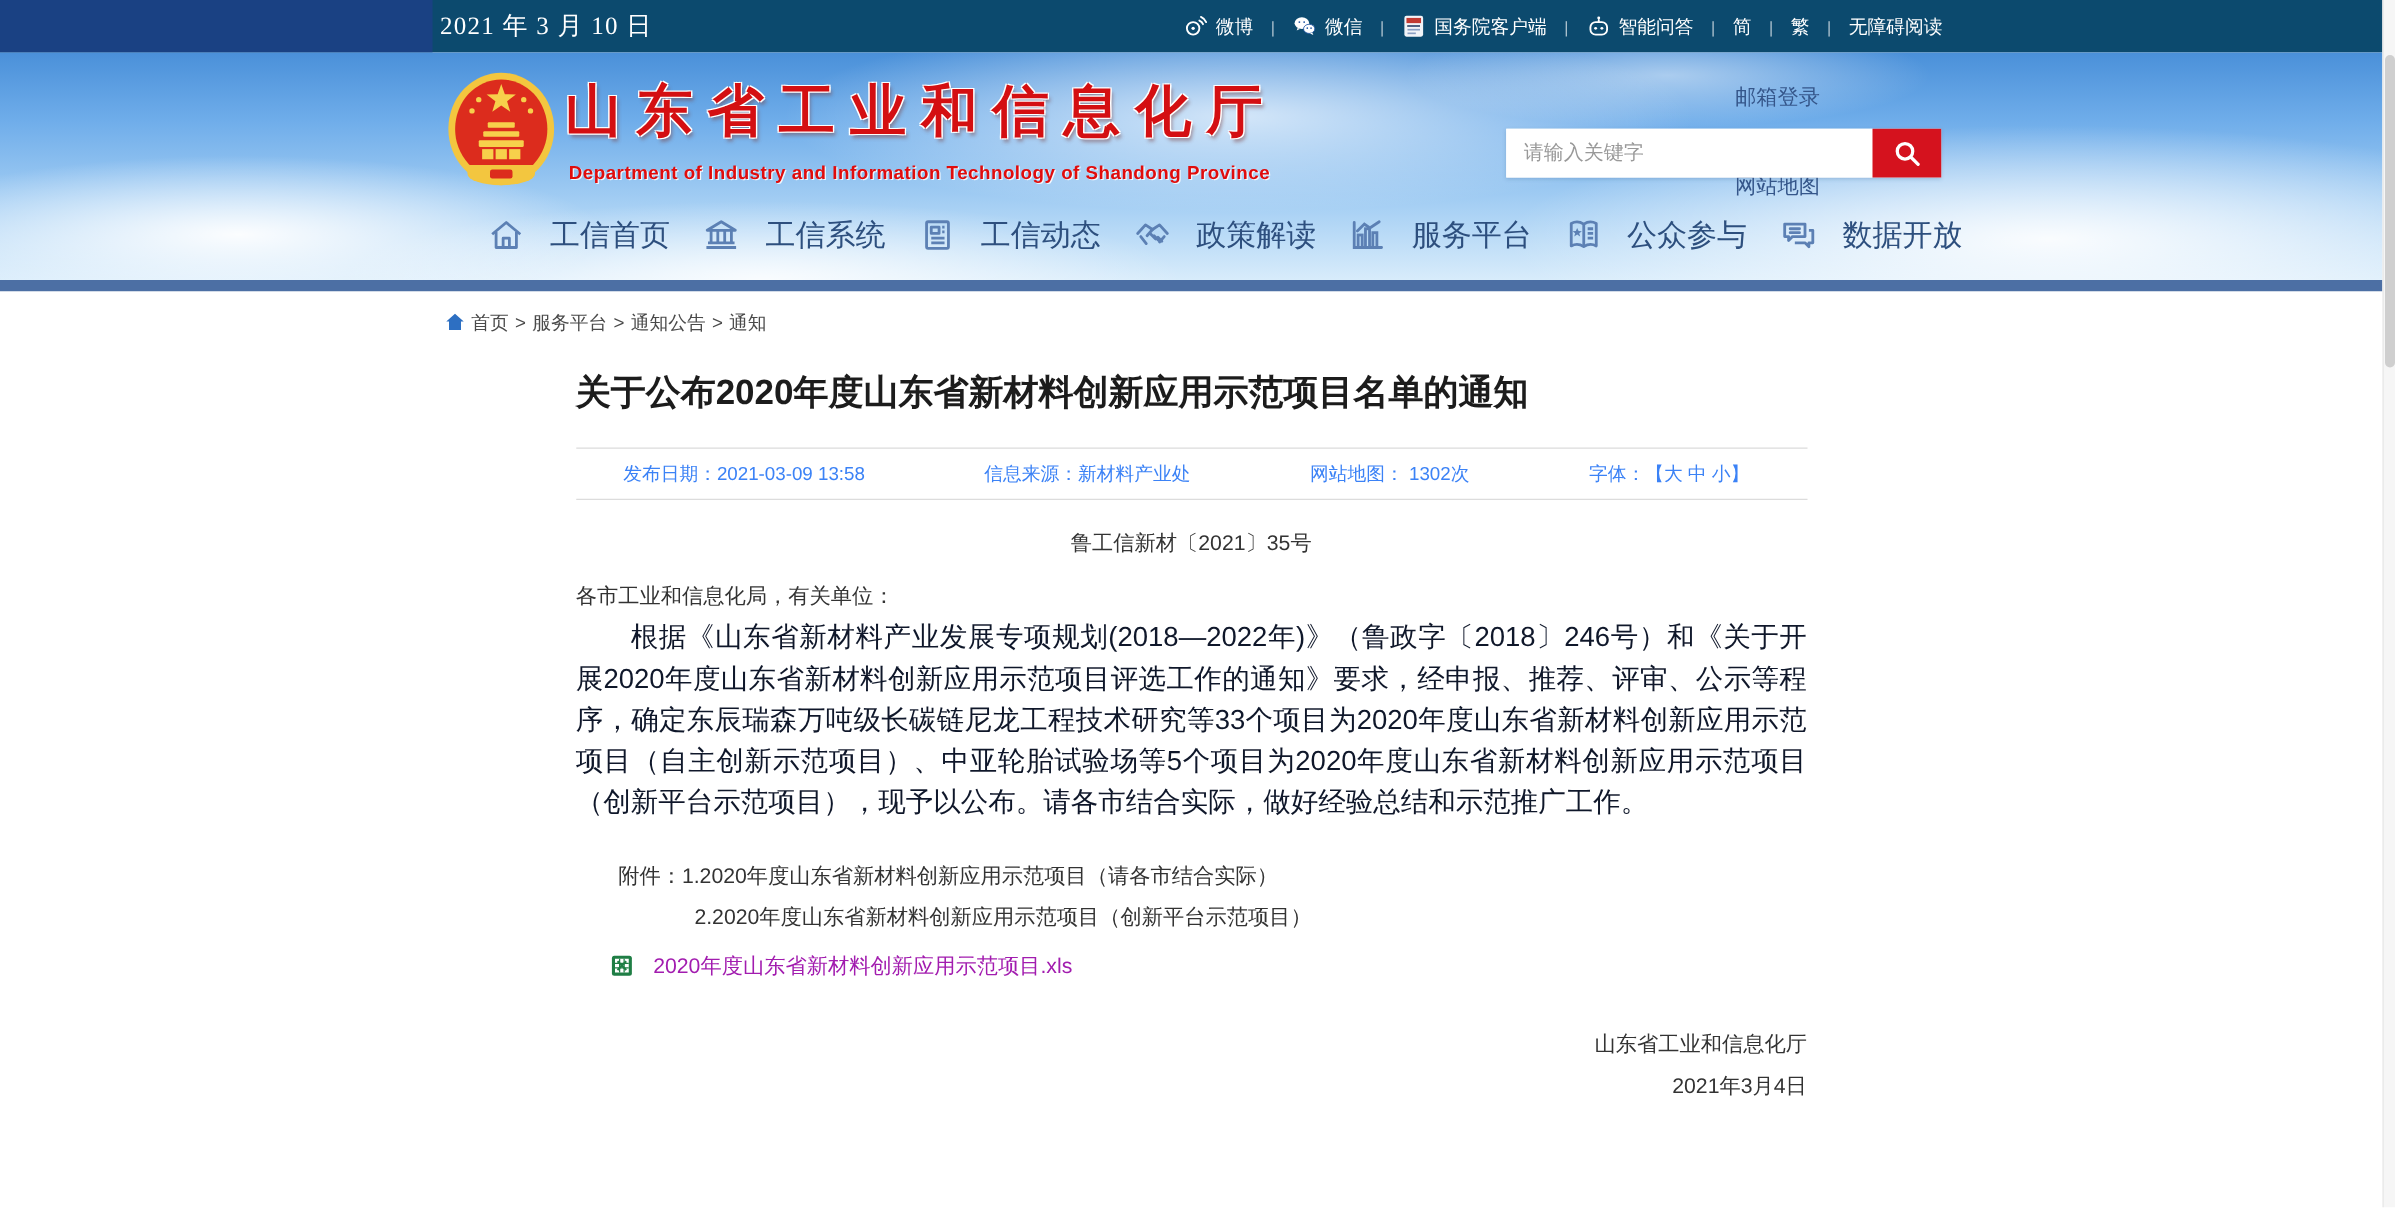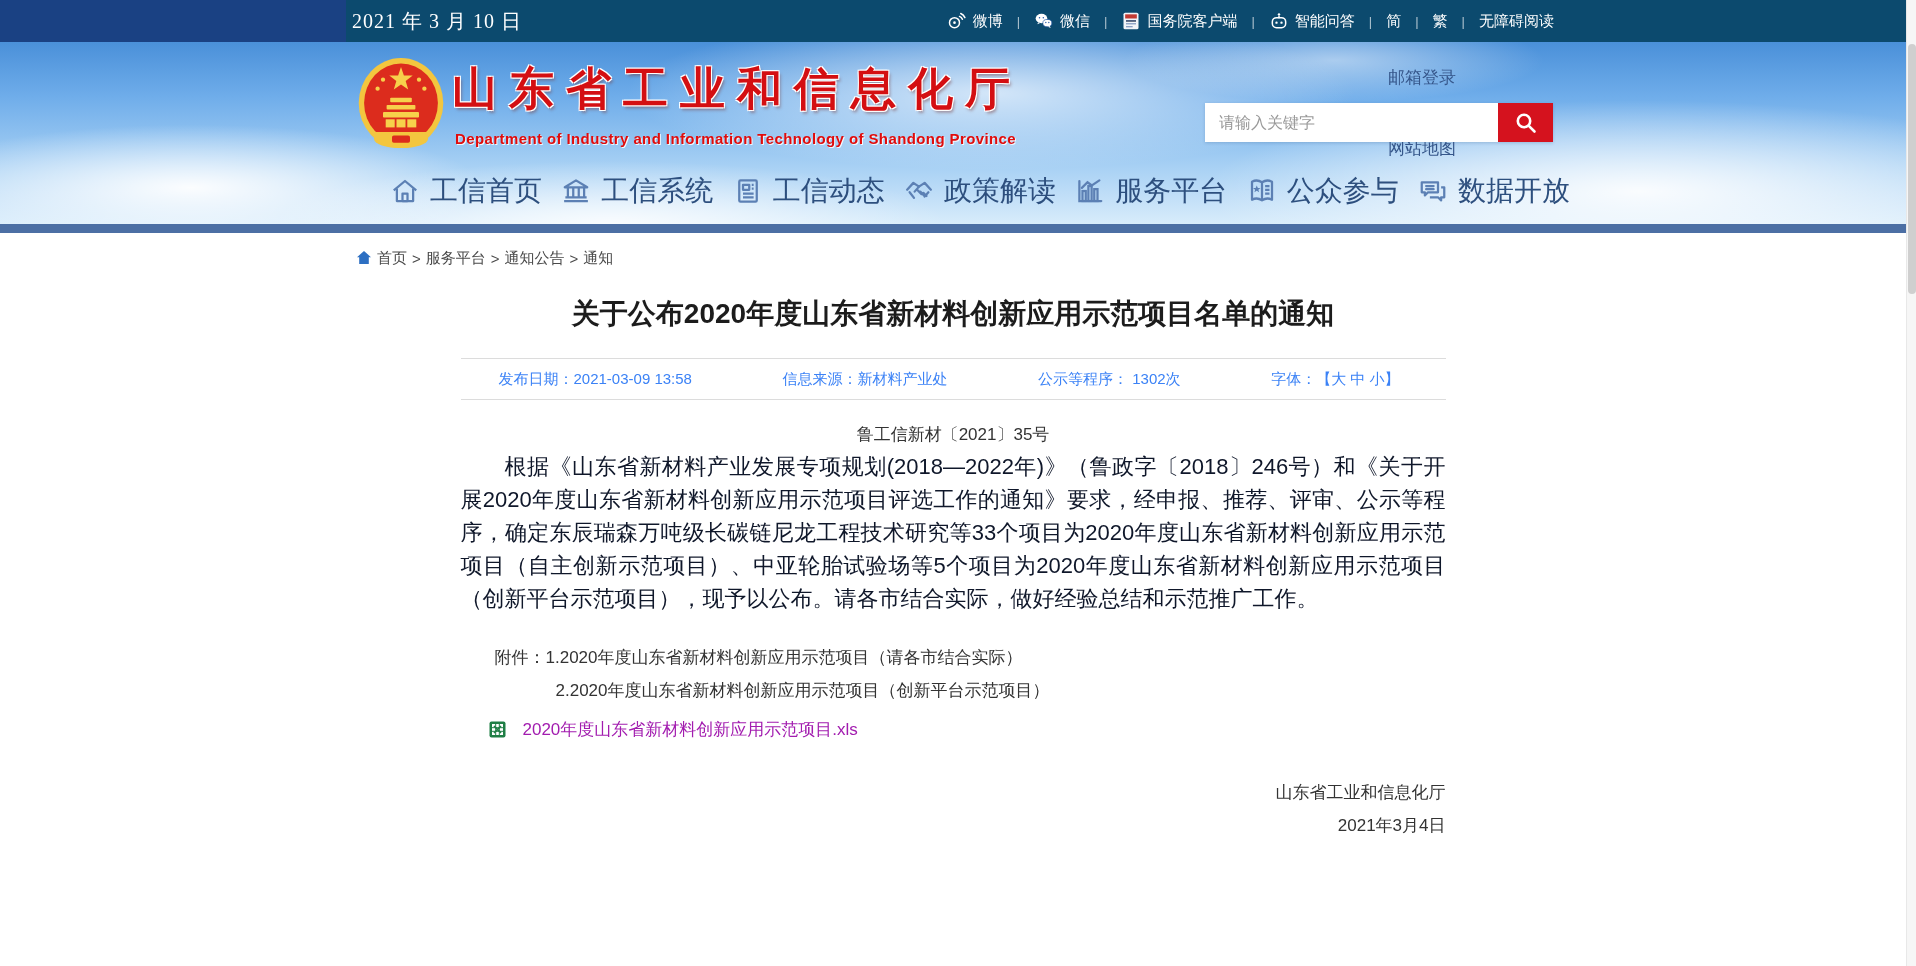--- a/index.html
+++ b/index.html
@@ -71,36 +71,36 @@
     display:flex; align-items:center; justify-content:center;
   }
 
   
   .nav {
     position:absolute; left:390px; top:130px; width:1180px;
     display:flex; justify-content:space-between;
   }
   .nav-item { display:flex; align-items:center; gap:10px; cursor:pointer; }
   .nav-item svg { width:30px; height:30px; }
-  .nav-label { font-size:28px; color:#2d4f7e; white-space:nowrap; }
+  .nav-label { font-size:24px; color:#2d4f7e; white-space:nowrap;margin-left:10px; }
 
   .separator-bar { width:1906px; height:9px; background:#4c6fa4; }
 
   
   .main { position:relative; width:1906px; }
   .breadcrumb {
     margin:15px 0 0 356px; display:flex; align-items:center; gap:5px;
     font-size:15px; color:#4a4a4a; height:20px;
   }
   .crumb { cursor:pointer; }
   .crumb-sep { color:#4a4a4a; }
 
   .article { width:985px; margin:26px auto 0; }
   .article-title {
-    text-align:center; font-size:28px; font-weight:600; color:#1c1c1c;
+    font-size:28px; font-weight:600; color:#1c1c1c;
     line-height:40px;
   }
   .meta-row {
     margin-top:24px; height:42px; border-top:1px solid #dcdcdc; border-bottom:1px solid #dcdcdc;
     display:flex; align-items:center; justify-content:space-between;
     padding:0 46px 0 38px; font-size:15px; color:#3b82f6;
   }
   .font-switch { cursor:pointer; }
 
   .doc-number { margin-top:20px; text-align:center; font-size:17px; color:#333; line-height:30px; }
@@ -312,27 +312,28 @@
     <span class="crumb-sep">&gt;</span>
     <span class="crumb">通知</span>
   </div>
 
   <div class="article">
     <h2 class="article-title">关于公布2020年度山东省新材料创新应用示范项目名单的通知</h2>
 
     <div class="meta-row">
       <span>发布日期：2021-03-09 13:58</span>
       <span>信息来源：新材料产业处</span>
-      <span>公示等程序： 1302次</span>
+      <span>网站地图： 1302次</span>
       <span>
         <span>字体：</span><span class="font-switch">【大 中 小】</span>
       </span>
     </div>
 
     <div class="doc-number">鲁工信新材〔2021〕35号</div>
+    <div class="salutation">各市工业和信息化局，有关单位：</div>
     <p class="body-text">根据《山东省新材料产业发展专项规划(2018—2022年)》（鲁政字〔2018〕246号）和《关于开展2020年度山东省新材料创新应用示范项目评选工作的通知》要求，经申报、推荐、评审、公示等程序，确定东辰瑞森万吨级长碳链尼龙工程技术研究等33个项目为2020年度山东省新材料创新应用示范项目（自主创新示范项目）、中亚轮胎试验场等5个项目为2020年度山东省新材料创新应用示范项目（创新平台示范项目），现予以公布。请各市结合实际，做好经验总结和示范推广工作。</p>
 
     <div class="attachments">
       <div class="attach-line1">附件：1.2020年度山东省新材料创新应用示范项目（请各市结合实际）</div>
       <div class="attach-line2">2.2020年度山东省新材料创新应用示范项目（创新平台示范项目）</div>
     </div>
 
     <div class="file-link">
       <svg width="17" height="17" viewBox="0 0 17 17">
         <rect x="0.5" y="0.5" width="16" height="16" rx="2" fill="#1f7e45"></rect>

